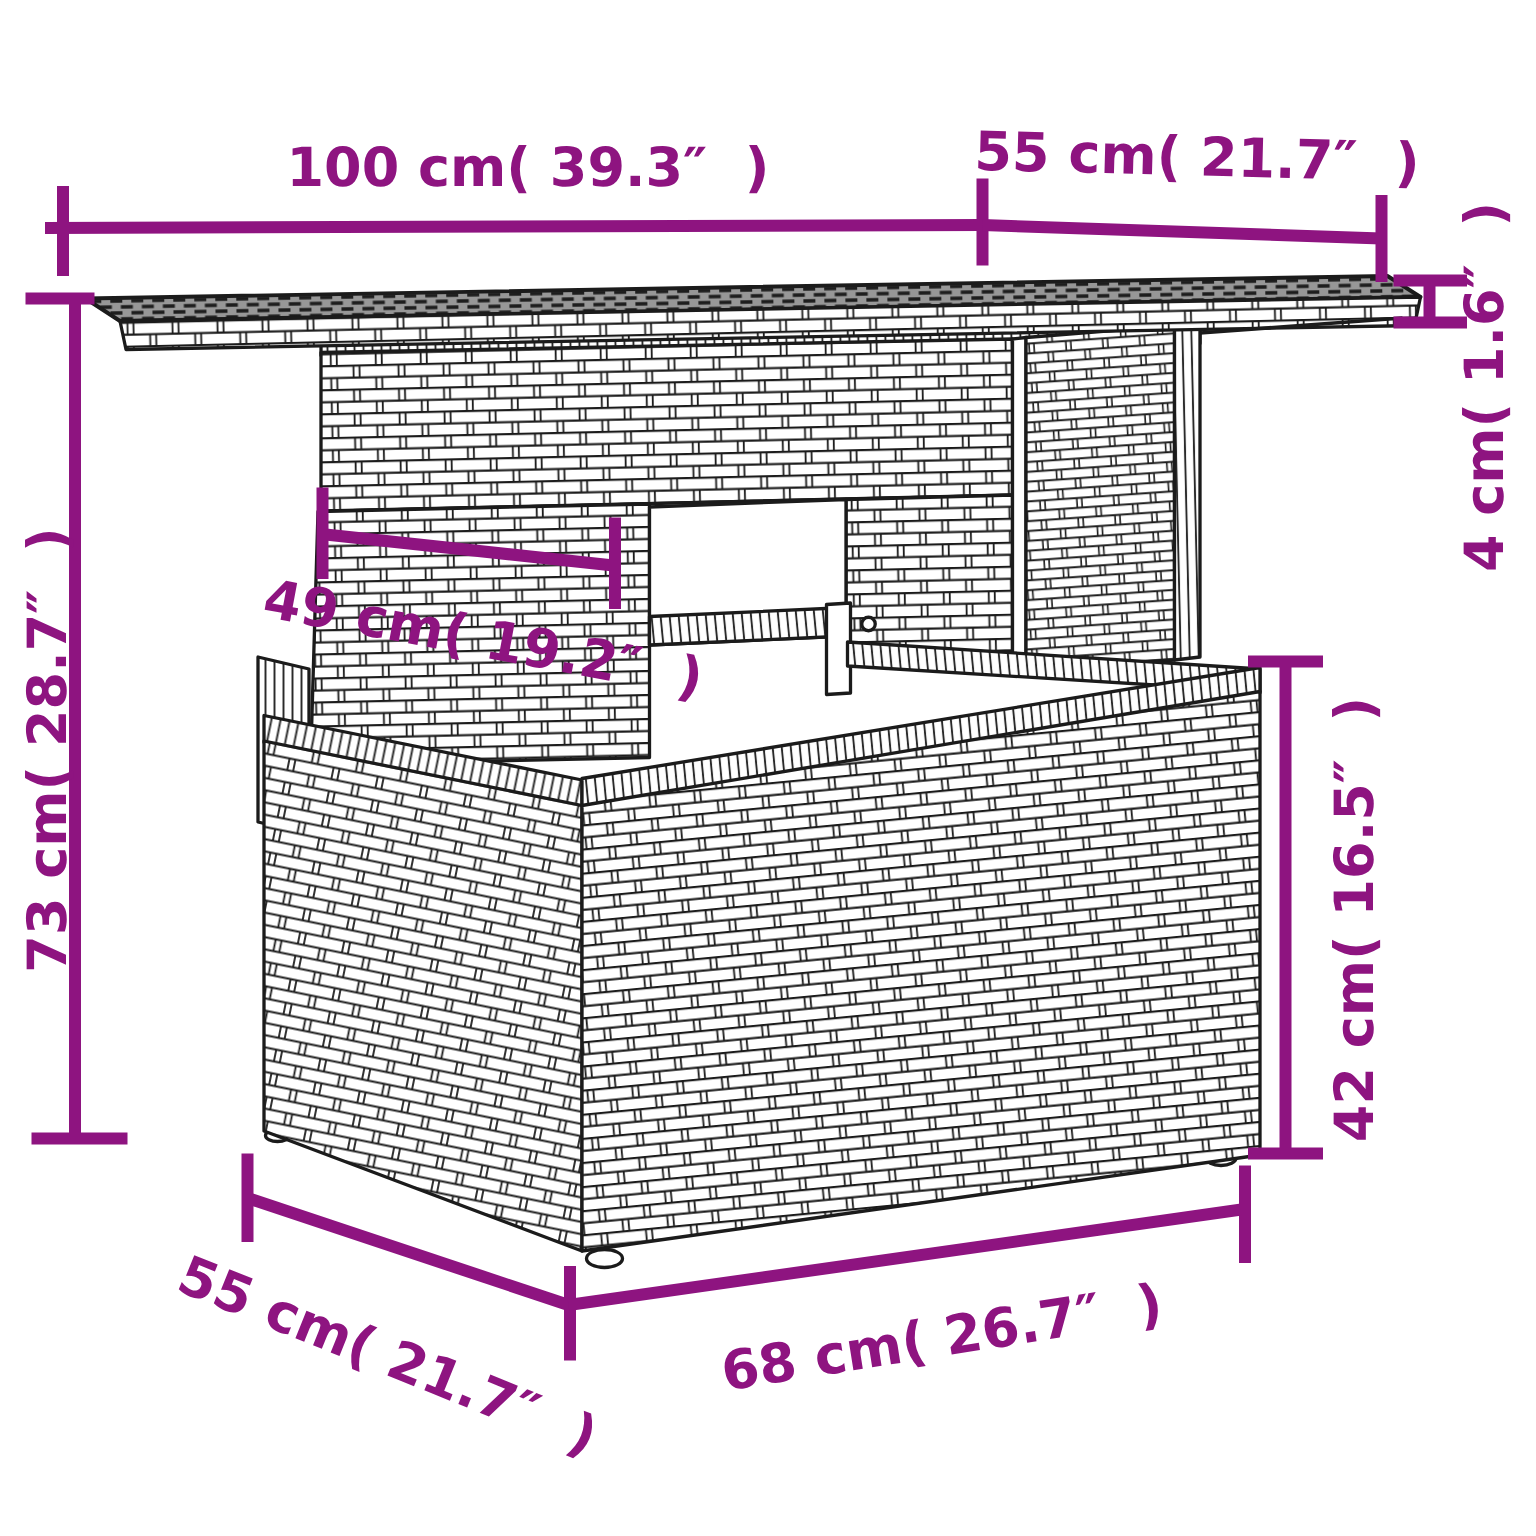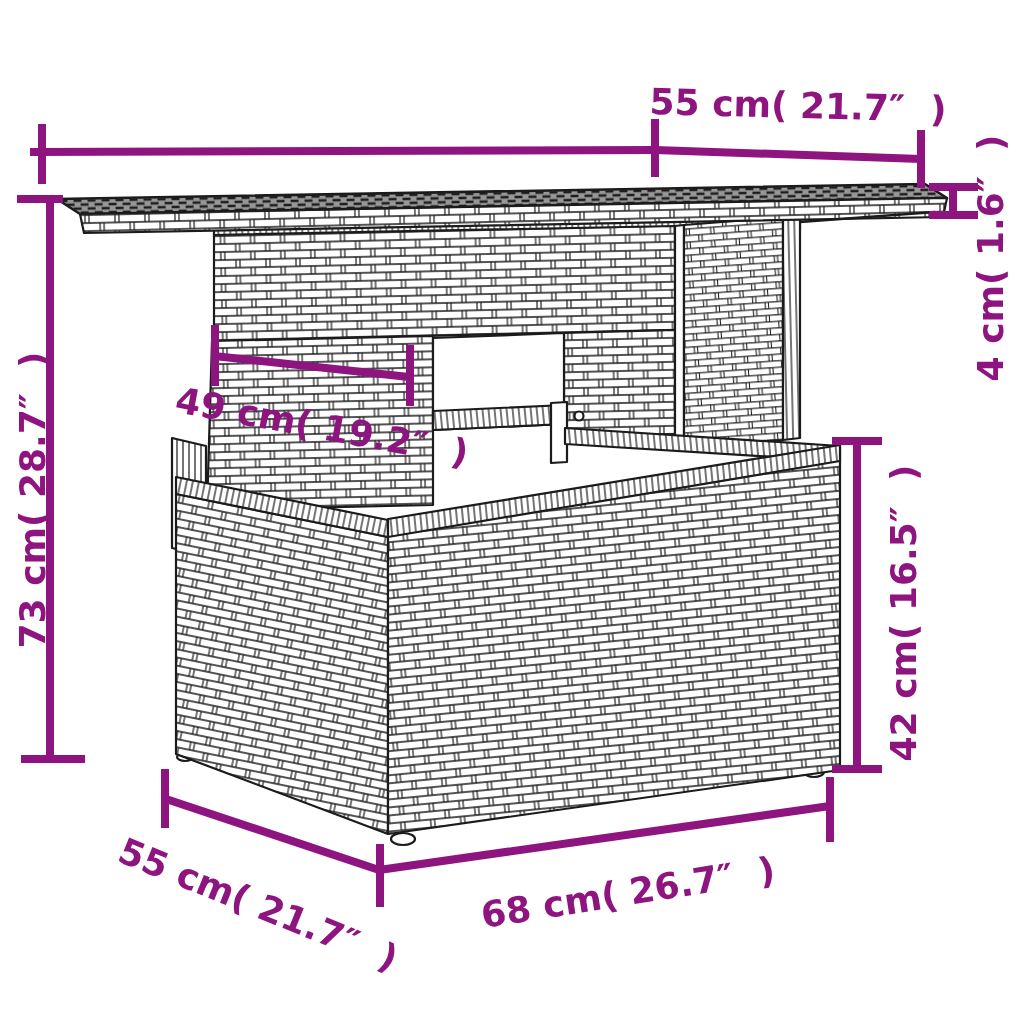--- a/index.html
+++ b/index.html
@@ -140,20 +140,21 @@
         <path d="M165,769 L165,828"></path>
         <path d="M380,844 L380,907"></path>
       </g>
       <g>
         <path d="M379,870 L830,806"></path>
         <path d="M830,777 L830,842"></path>
       </g>
     </g>
   </svg>
 
+  <div class="dim" style="left:352px;top:113px">100 cm( 39.3″  )</div>
   <div class="dim r2" style="left:798px;top:106px">55 cm( 21.7″  )</div>
   <div class="dim r-90" style="left:991px;top:258px">4 cm( 1.6″  )</div>
   <div class="dim r-90" style="left:33px;top:500px">73 cm( 28.7″  )</div>
   <div class="dim r10" style="left:322px;top:427px">49 cm( 19.2″  )</div>
   <div class="dim r-90" style="left:904px;top:613px">42 cm( 16.5″  )</div>
   <div class="dim r22" style="left:258px;top:905px">55 cm( 21.7″  )</div>
   <div class="dim rm9" style="left:628px;top:893px">68 cm( 26.7″  )</div>
 </div>
 
 </body></html>

